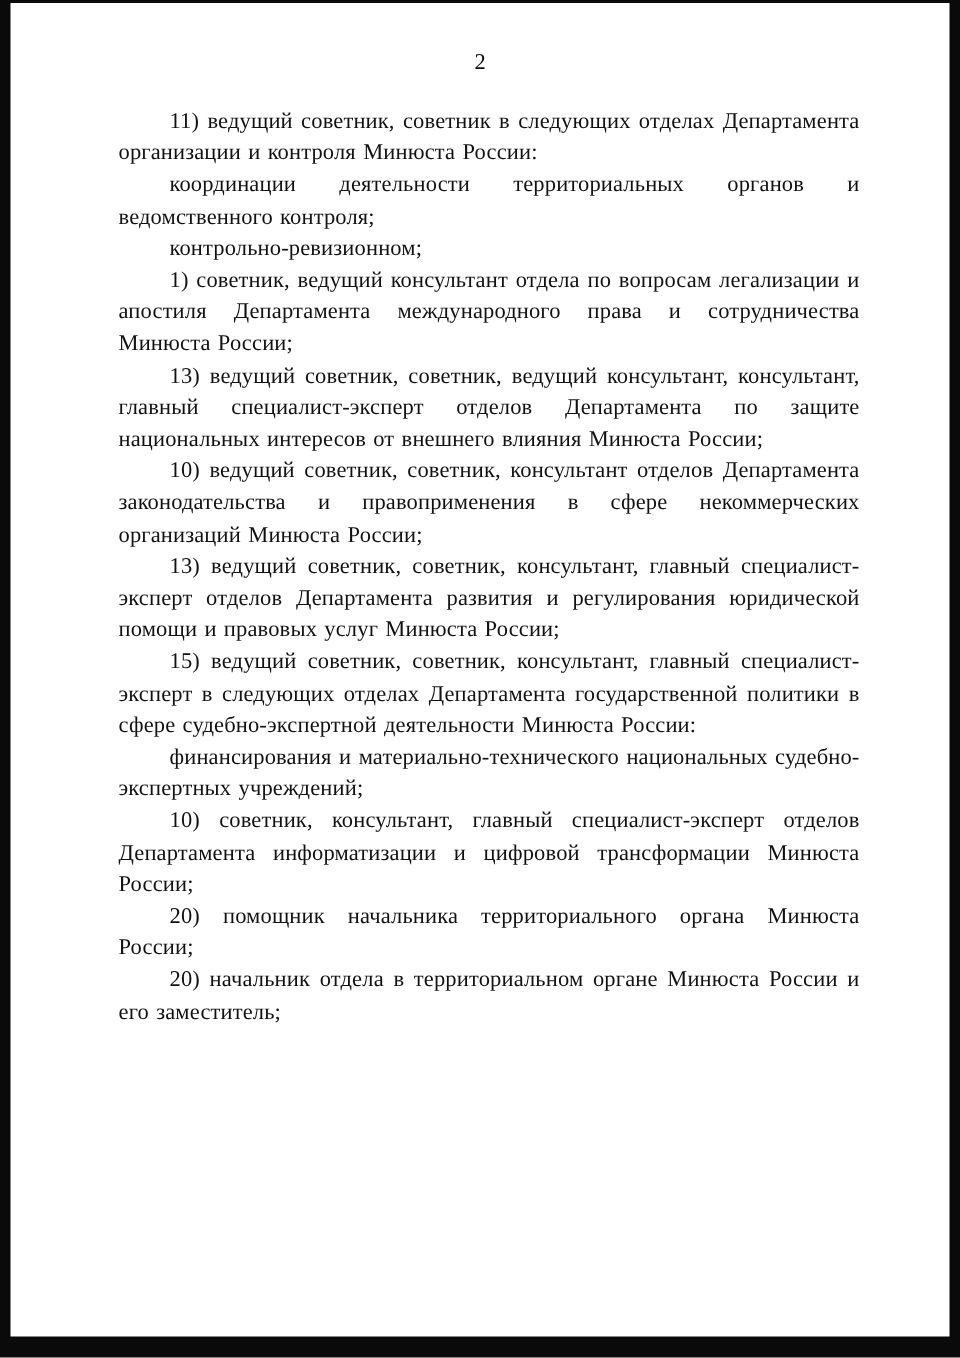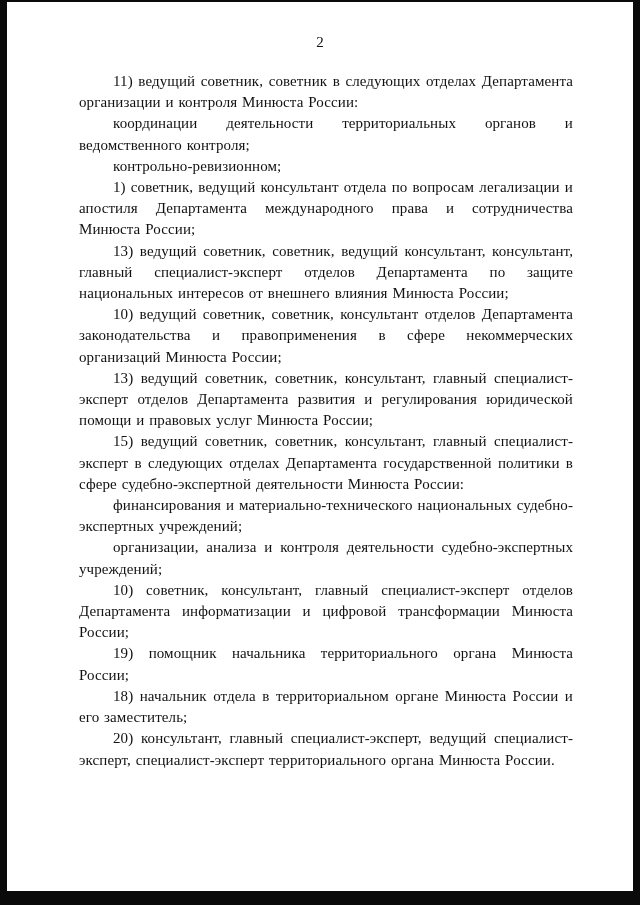--- a/index.html
+++ b/index.html
@@ -55,19 +55,17 @@
   <div class="doc-body">
     <p>11) ведущий советник, советник в следующих отделах Департамента организации и контроля Минюста России:</p>
     <p>координации деятельности территориальных органов и ведомственного контроля;</p>
     <p>контрольно-ревизионном;</p>
     <p>1) советник, ведущий консультант отдела по вопросам легализации и апостиля Департамента международного права и сотрудничества Минюста России;</p>
     <p>13) ведущий советник, советник, ведущий консультант, консультант, главный специалист-эксперт отделов Департамента по защите национальных интересов от внешнего влияния Минюста России;</p>
     <p>10) ведущий советник, советник, консультант отделов Департамента законодательства и правоприменения в сфере некоммерческих организаций Минюста России;</p>
     <p>13) ведущий советник, советник, консультант, главный специалист-эксперт отделов Департамента развития и регулирования юридической помощи и правовых услуг Минюста России;</p>
     <p>15) ведущий советник, советник, консультант, главный специалист-эксперт в следующих отделах Департамента государственной политики в сфере судебно-экспертной деятельности Минюста России:</p>
     <p>финансирования и материально-технического национальных судебно-экспертных учреждений;</p>
-    <p>организации, анализа и контроля деятельности судебно-экспертных учреждений;</p>
     <p>10) советник, консультант, главный специалист-эксперт отделов Департамента информатизации и цифровой трансформации Минюста России;</p>
-    <p>19) помощник начальника территориального органа Минюста России;</p>
-    <p>18) начальник отдела в территориальном органе Минюста России и его заместитель;</p>
-    <p>20) консультант, главный специалист-эксперт, ведущий специалист-эксперт, специалист-эксперт территориального органа Минюста России.</p>
+    <p>20) помощник начальника территориального органа Минюста России;</p>
+    <p>20) начальник отдела в территориальном органе Минюста России и его заместитель;</p>
   </div>
 </div>
 
 </body></html>

